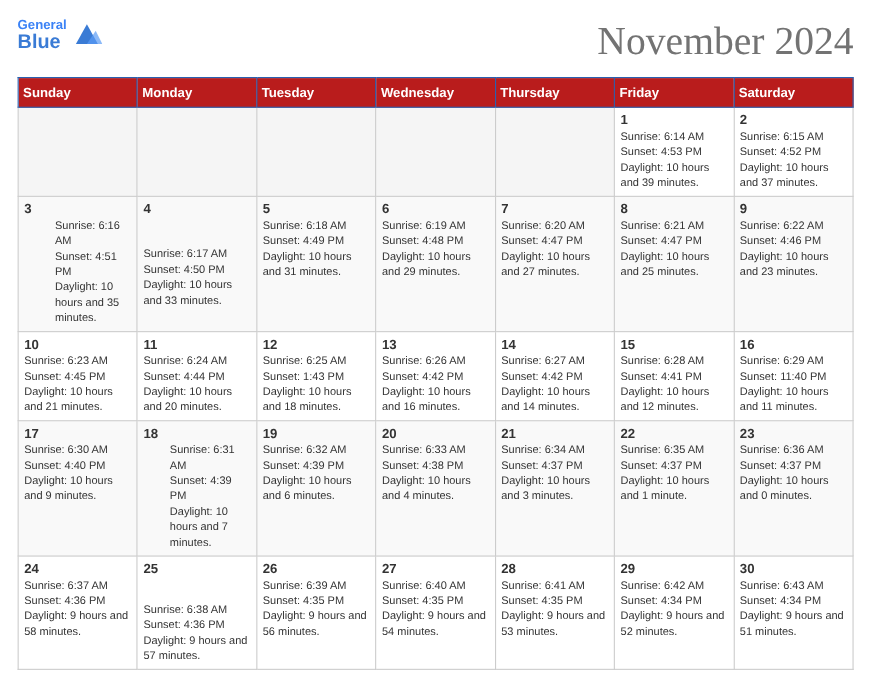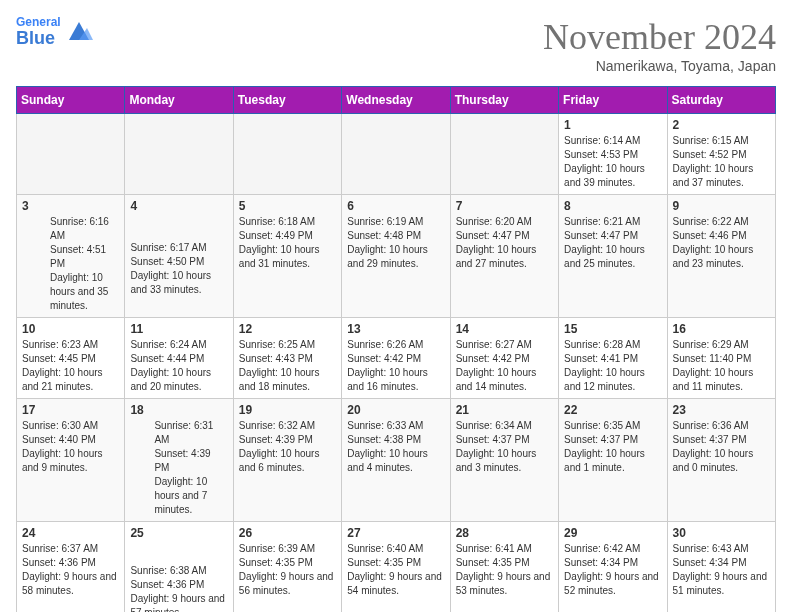--- a/index.html
+++ b/index.html
@@ -52,21 +52,21 @@
     .location {
       font-size: 14px;
       color: #555;
     }
     .calendar {
       width: 100%;
       border-collapse: collapse;
       border: 1px solid #ccc;
     }
     .calendar th {
-      background: #a21caf;
+      background: #b91c1c;
       color: #fff;
       font-size: 12px;
       font-weight: bold;
       padding: 6px 4px;
       text-align: left;
       border: 1px solid #2a60b0;
     }
     .calendar td {
       vertical-align: top;
       padding: 4px 5px;
@@ -104,21 +104,20 @@
       <span class="logo-general">General</span>
       <span class="logo-blue">Blue</span>
     </div>
     <svg class="logo-icon" viewBox="0 0 28 28">
       <polygon points="4,22 14,4 24,22" fill="#3a7bd5"></polygon>
       <polygon points="14,22 22,10 28,22" fill="#5a9bf5" opacity="0.7"></polygon>
     </svg>
   </div>
   <div class="title-block">
     <div class="month-title">November 2024</div>
-    <div class="location">Namerikawa, Toyama, Japan</div>
   </div>
 </div>
 
 <table class="calendar">
   <thead>
     <tr>
     <th>Sunday</th>
         <th>Monday</th>
         <th>Tuesday</th>
         <th>Wednesday</th>
@@ -200,21 +199,21 @@
         </td>
         <td>
           <span class="day-num">11</span>
           <div class="day-info" style="white-space: pre-line;">Sunrise: 6:24 AM
 Sunset: 4:44 PM
 Daylight: 10 hours and 20 minutes.</div>
         </td>
         <td>
           <span class="day-num">12</span>
           <div class="day-info" style="white-space: pre-line;">Sunrise: 6:25 AM
-Sunset: 4:43 PM
+Sunset: 1:43 PM
 Daylight: 10 hours and 18 minutes.</div>
         </td>
         <td>
           <span class="day-num">13</span>
           <div class="day-info" style="white-space: pre-line;">Sunrise: 6:26 AM
 Sunset: 4:42 PM
 Daylight: 10 hours and 16 minutes.</div>
         </td>
         <td>
           <span class="day-num">14</span>

